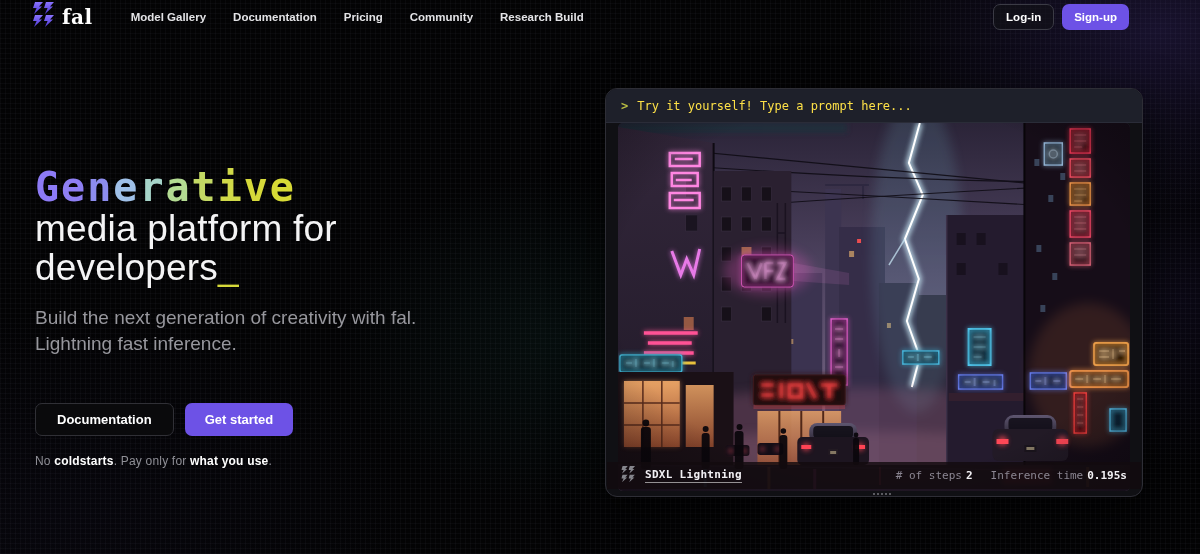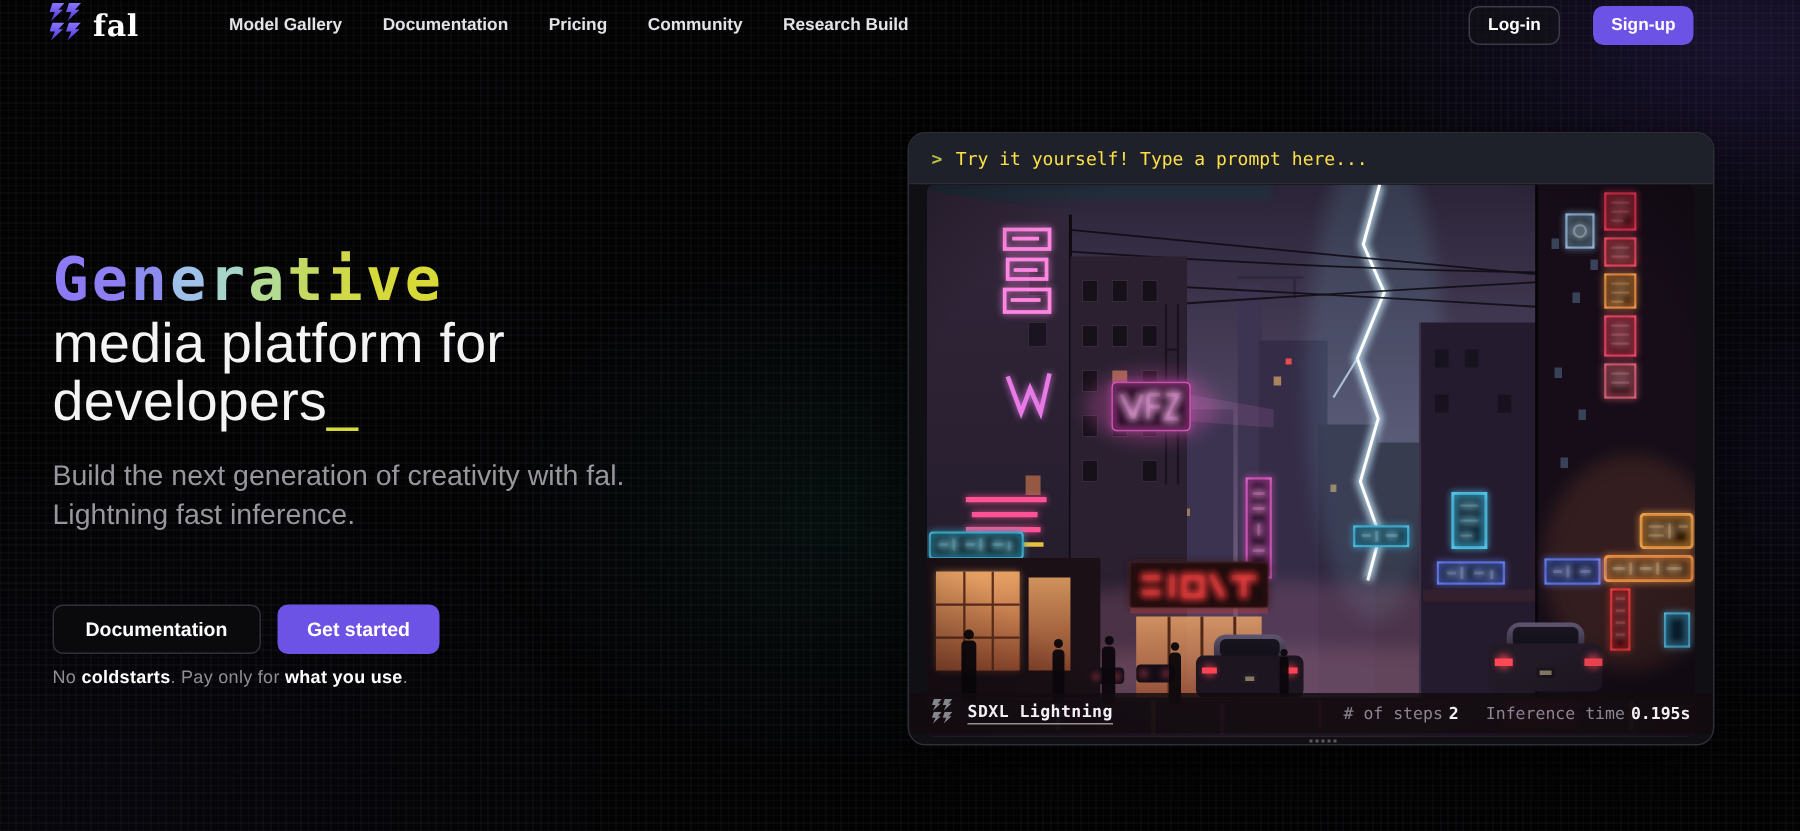--- a/index.html
+++ b/index.html
@@ -15,41 +15,41 @@
       radial-gradient(500px 300px at 60px 520px, rgba(55,45,110,0.08), transparent 70%),
       repeating-linear-gradient(0deg, rgba(130,130,155,0.05) 0 1px, transparent 1px 5px),
       repeating-linear-gradient(90deg, rgba(130,130,155,0.05) 0 1px, transparent 1px 5px);
     position:relative;
   }
   
   .header { position:absolute; top:0; left:0; right:14px; height:34px;
     display:flex; align-items:center; padding:0 57px 0 33px; }
   .logo { display:flex; align-items:center; gap:7px; cursor:pointer; }
   .logo-word { font-family:"DejaVu Serif", serif; font-weight:700; font-size:20px; color:#fff; letter-spacing:0.5px; }
-  .nav-list { display:flex; align-items:center; gap:27px; margin-left:60px; }
+  .nav-list { display:flex; align-items:center; gap:27px; margin-left:38px; }
   .nav-link { font-size:11.5px; font-weight:700; color:#e3e3e6; text-decoration:none; cursor:pointer; }
   .header-spacer { flex:1; }
-  .auth { display:flex; align-items:center; gap:22px; }
+  .auth { display:flex; align-items:center; gap:8px; }
   .btn-login { font-size:11.5px; font-weight:700; color:#fff; background:rgba(18,18,24,0.6);
     border:1px solid #3b3b45; border-radius:7px; padding:6px 12px; cursor:pointer; }
   .btn-signup { font-size:11.5px; font-weight:700; color:#fff; background:#6d52e6;
     border:none; border-radius:7px; padding:7px 12px; cursor:pointer; }
   
   .hero { position:absolute; left:35px; top:165px; width:470px; }
   .hero-title-gradient { font-family:"DejaVu Sans Mono", monospace; font-weight:700;
     font-size:40px; line-height:44px; letter-spacing:2px; }
   .hero-title-white { font-size:37px; font-weight:400; color:#f4f4f5; line-height:39px; letter-spacing:0.2px; }
   .cursor { color:#d6d93a; font-weight:400; }
   .hero-sub { margin-top:18px; font-size:19px; line-height:26px; color:#97979d; }
   .hero-ctas { margin-top:46px; display:flex; align-items:center; gap:11px; }
   .btn-doc { font-size:13px; font-weight:700; color:#fff; background:#0a0a0c;
     border:1px solid #303036; border-radius:7px; padding:8px 21px; cursor:pointer; }
   .btn-get { font-size:13px; font-weight:700; color:#fff; background:#6d52e6;
     border:none; border-radius:7px; padding:9px 20px; cursor:pointer; }
-  .fineprint { margin-top:8px; font-size:12px; color:#8f8f96; letter-spacing:0.2px; }
+  .fineprint { margin-top:18px; font-size:12px; color:#8f8f96; letter-spacing:0.2px; }
   .fineprint b { color:#ffffff; font-weight:700; }
   
   .card { position:absolute; left:605px; top:88px; width:538px; height:409px;
     background:#101014; border:1px solid #2e2e36; border-radius:12px;
     box-shadow:0 18px 50px rgba(0,0,0,0.6); }
   .prompt-bar { height:34px; background:#1e202a; border-bottom:1px solid #2a2c38;
     border-radius:11px 11px 0 0; display:flex; align-items:center; gap:9px; padding:0 15px;
     font-family:"DejaVu Sans Mono", monospace; font-size:12px; cursor:text; }
   .prompt-prefix { color:#b9bd43; font-weight:700; }
   .prompt-text { color:#fde047; }

